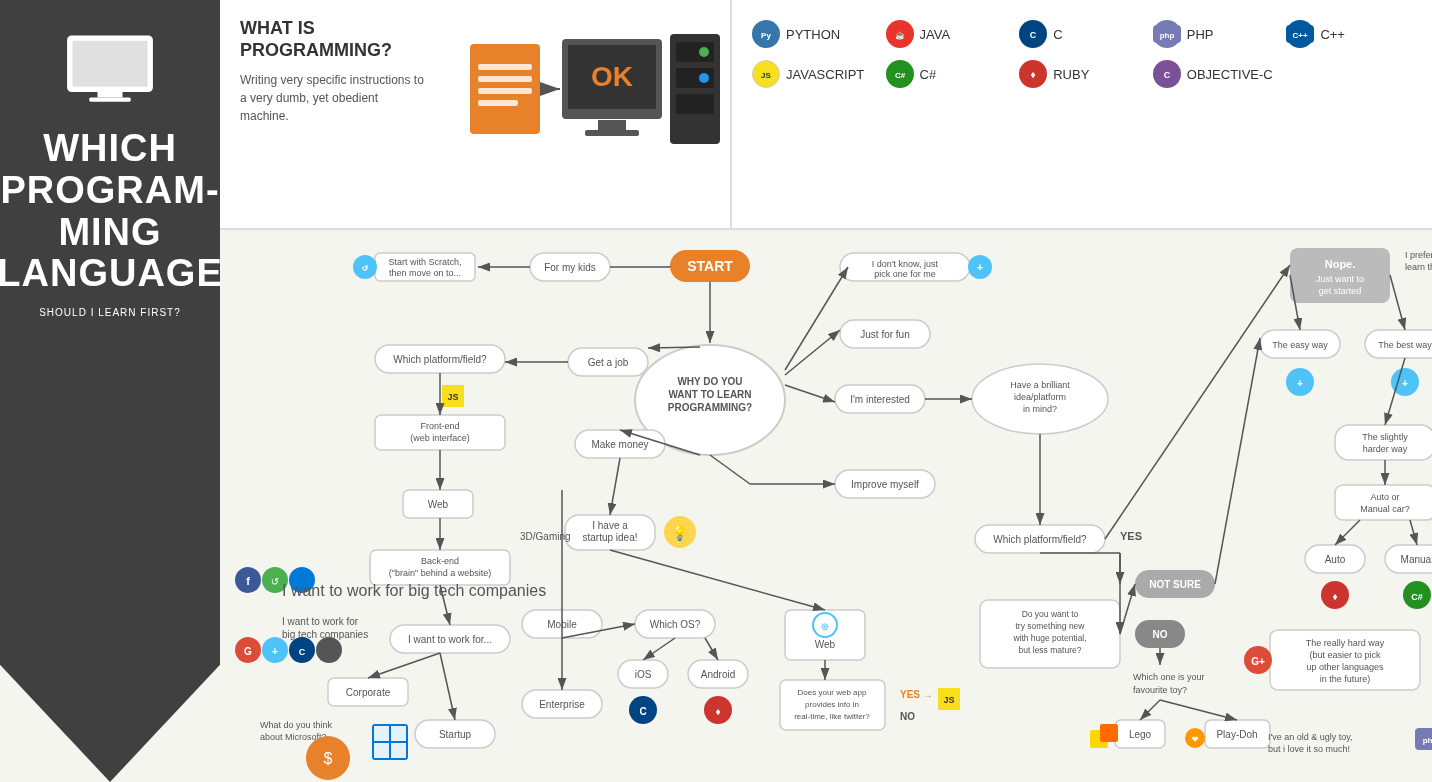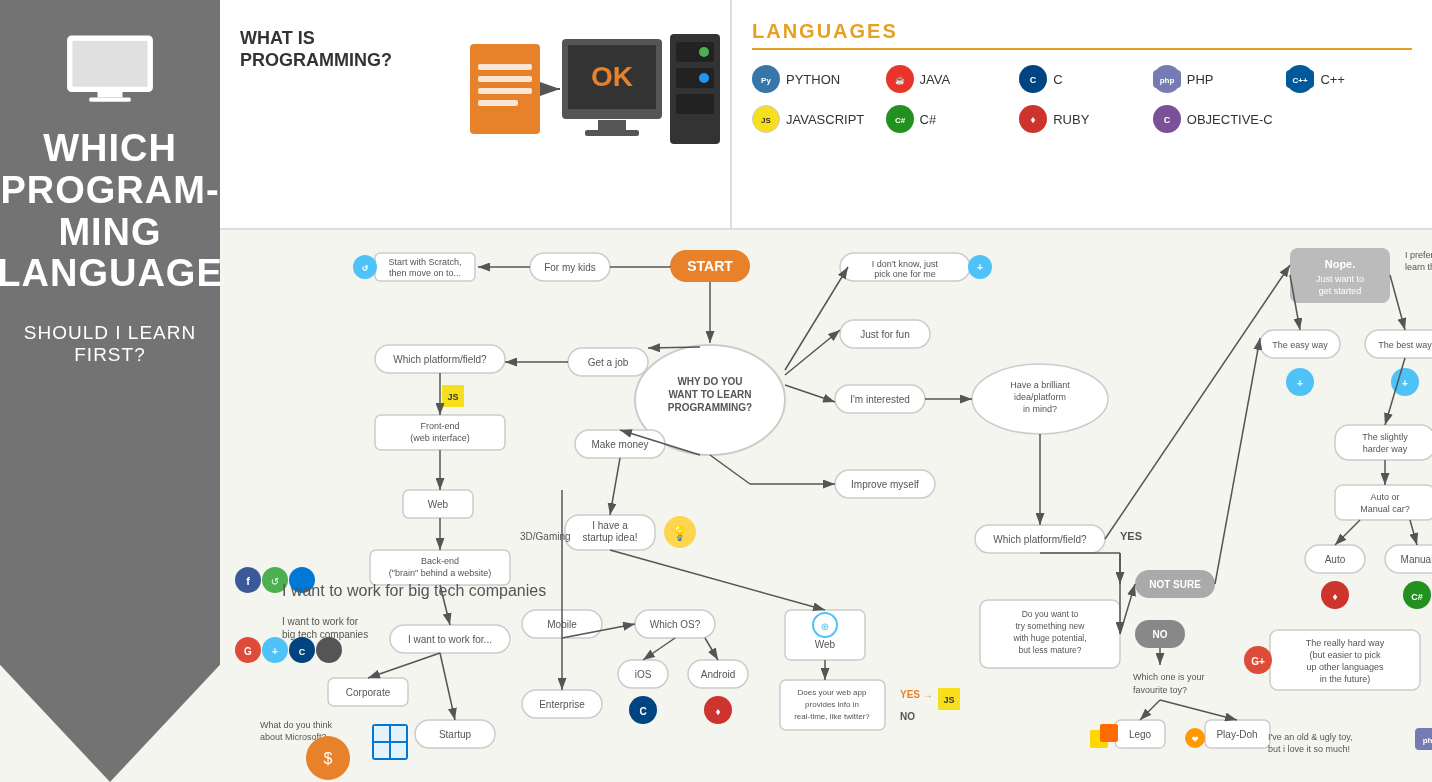--- a/index.html
+++ b/index.html
@@ -11,21 +11,21 @@
       background: #f5f5f0;
       position: relative;
     }
 
     
     .left-banner {
       position: absolute;
       left: 0; top: 0;
       width: 220px;
       height: 782px;
-      background: #737373;
+      background: #404040;
       display: flex;
       flex-direction: column;
       align-items: center;
       justify-content: flex-start;
       padding-top: 30px;
       clip-path: polygon(0 0, 100% 0, 100% 85%, 50% 100%, 0 85%);
       z-index: 10;
     }
 
     .left-banner .monitor-icon {
@@ -40,43 +40,43 @@
       font-weight: 900;
       text-align: center;
       line-height: 1.1;
       text-transform: uppercase;
       letter-spacing: 1px;
       padding: 0 10px;
     }
 
     .left-banner h2 {
       color: white;
-      font-size: 19px;
+      font-size: 10px;
       font-weight: 400;
       text-align: center;
-      margin-top: 27px;
+      margin-top: 12px;
       text-transform: uppercase;
       letter-spacing: 1px;
     }
 
     
     .top-section {
       position: absolute;
       left: 220px;
       top: 0;
       width: 1212px;
       height: 230px;
       background: white;
       border-bottom: 2px solid #ddd;
       display: flex;
     }
 
     .what-is-programming {
       width: 230px;
-      padding: 28px 20px;
+      padding: 18px 20px;
     }
 
     .what-is-programming h3 {
       font-size: 18px;
       font-weight: 900;
       text-transform: uppercase;
       color: #333;
       line-height: 1.2;
       margin-bottom: 10px;
     }
@@ -176,20 +176,21 @@
     <rect x="35" y="78" width="50" height="5" rx="2" fill="white"></rect>
   </svg>
   <h1>WHICH<br>PROGRAM-<br>MING<br>LANGUAGE</h1>
   <h2>SHOULD I LEARN FIRST?</h2>
 </div>
 
 <div class="top-section">
 
   <div class="what-is-programming">
     <h3>WHAT IS<br>PROGRAMMING?</h3>
+    <p>Writing very specific instructions to a very dumb, yet obedient machine.</p>
   </div>
 
   <div class="center-graphic">
     <svg width="280" height="200" viewBox="0 0 280 200">
 
       <rect x="20" y="30" width="70" height="90" rx="4" fill="#e8822a"></rect>
       <rect x="28" y="50" width="54" height="6" rx="2" fill="white" opacity="0.8"></rect>
       <rect x="28" y="62" width="54" height="6" rx="2" fill="white" opacity="0.8"></rect>
       <rect x="28" y="74" width="54" height="6" rx="2" fill="white" opacity="0.8"></rect>
       <rect x="28" y="86" width="40" height="6" rx="2" fill="white" opacity="0.8"></rect>
@@ -210,21 +211,20 @@
       <rect x="226" y="80" width="38" height="20" rx="2" fill="#222"></rect>
       <defs>
         <marker id="arrowhead" markerWidth="10" markerHeight="7" refX="10" refY="3.5" orient="auto">
           <polygon points="0 0, 10 3.5, 0 7" fill="#555"></polygon>
         </marker>
       </defs>
     </svg>
   </div>
 
   <div class="languages-panel">
-    <h3>LANGUAGES</h3>
     <div class="lang-grid">
 
       <div class="lang-item">
         <div class="lang-icon" style="background:#3776AB;">
           <svg width="18" height="18" viewBox="0 0 18 18">
               <circle cx="9" cy="9" r="8" fill="#3776AB"></circle>
               <text x="9" y="13" text-anchor="middle" font-size="8" fill="white" font-weight="900">Py</text>
             </svg>
         </div>
         <span class="lang-name">PYTHON</span>

